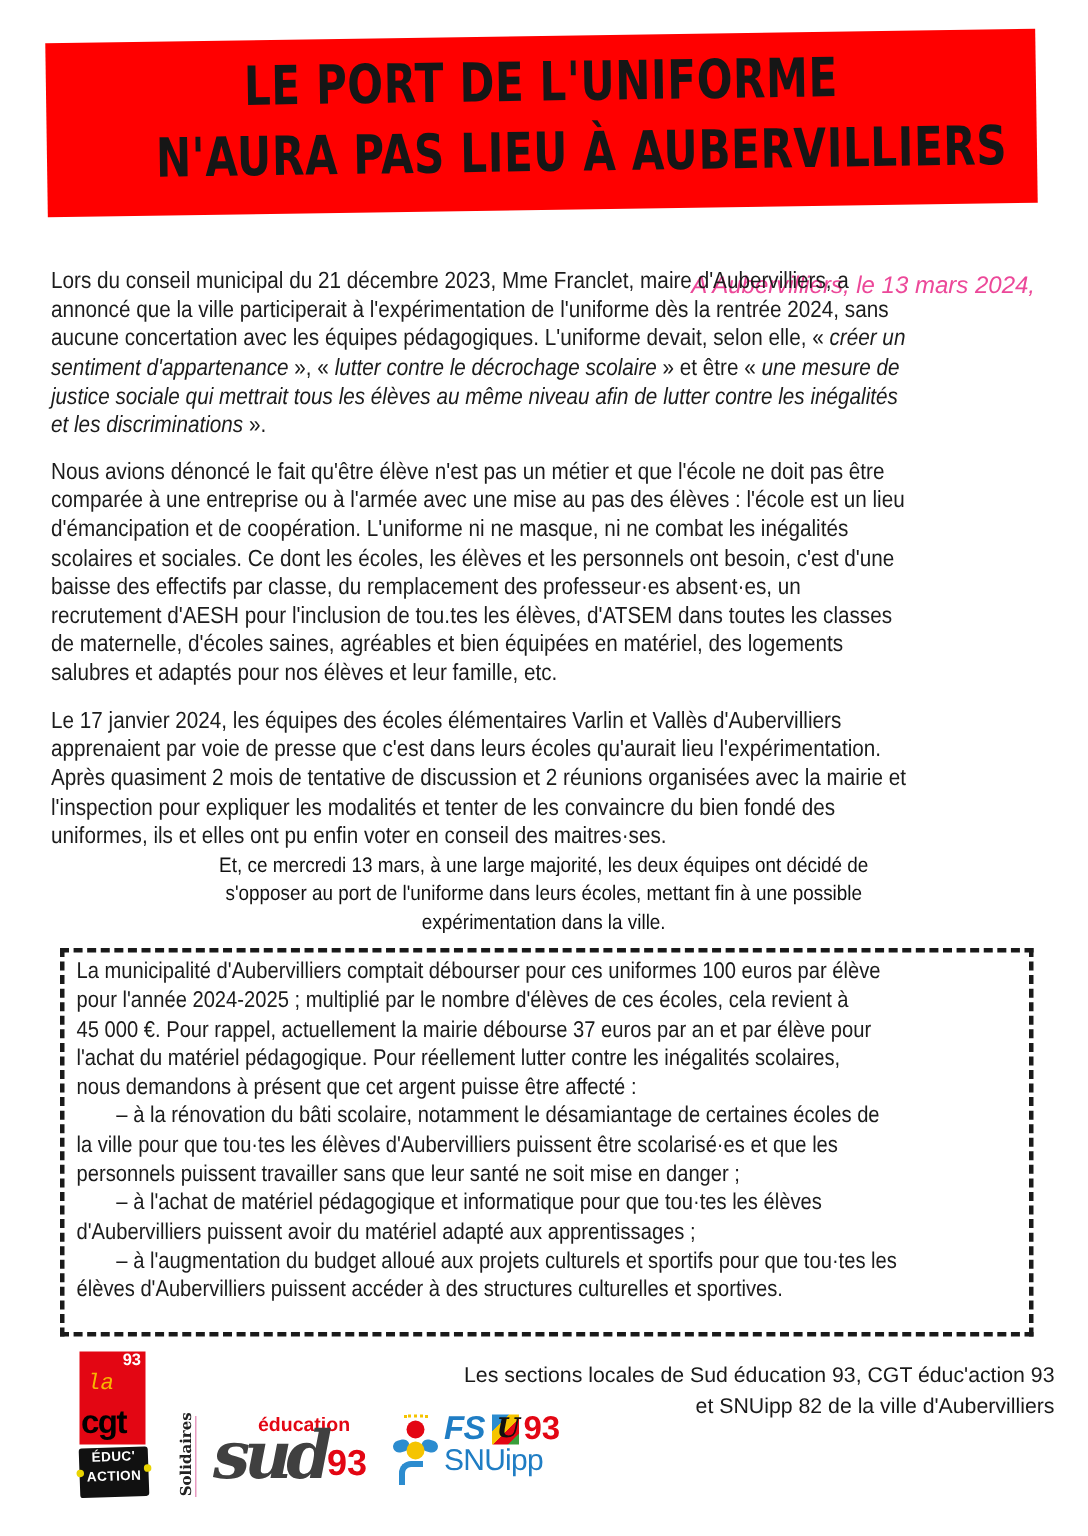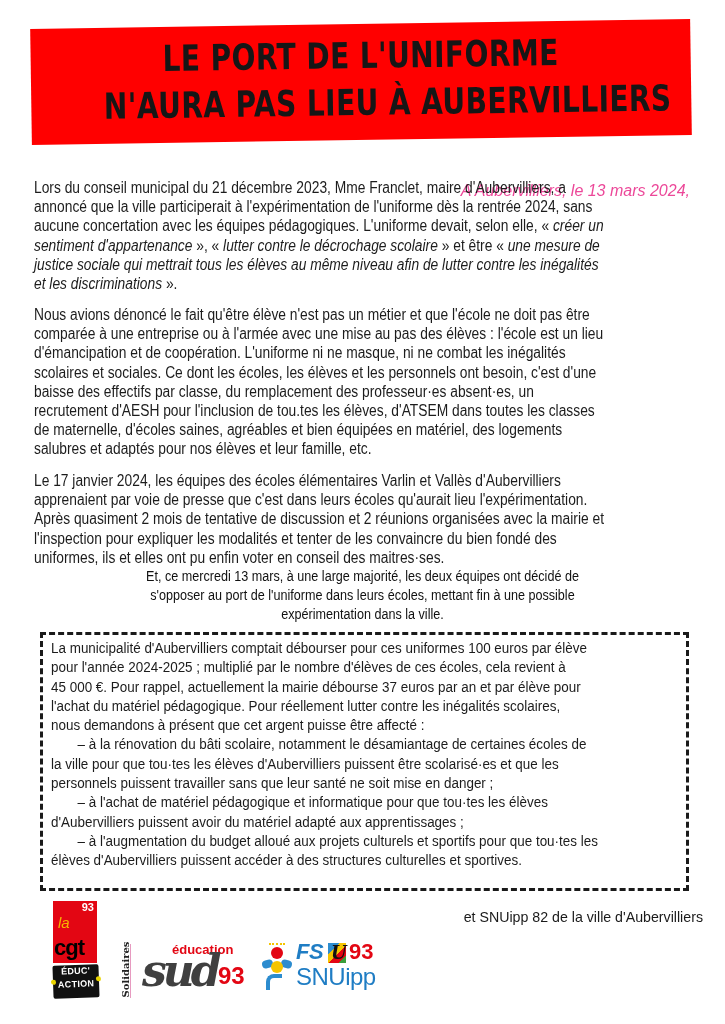--- a/index.html
+++ b/index.html
@@ -145,21 +145,21 @@
     top: 0px;
     font-size: 11px;
     font-weight: bold;
     color: #fff;
   }
   .cgt-la {
     position: absolute;
     left: 5px;
     top: 13px;
     font-size: 15px;
-    font-family: Liberation Sans, sans-serif;
+    font-family: Liberation Mono, monospace;
     font-style: italic;
     color: #f7b500;
   }
   .cgt-word {
     position: absolute;
     left: 1px;
     top: 34px;
     font-size: 22px;
     font-weight: bold;
     color: #000000;
@@ -331,21 +331,21 @@
     left: 87px;
     top: 2px;
     font-size: 22px;
     font-weight: bold;
     color: #e30613;
   }
   .snuipp {
     position: absolute;
     left: 34px;
     top: 26px;
-    font-size: 24px;
+    font-size: 20px;
     color: #1f7dc4;
     letter-spacing: -0.5px;
   }
 </style>
 </head>
 <body>
 
 <div class="banner">
   <div class="banner-title">
     <span class="line">LE PORT DE L'UNIFORME</span>
@@ -442,14 +442,15 @@
   </div>
   <span class="fsu-word">FS</span>
   <div class="fsu-u">
     <span>U</span>
   </div>
   <span class="fsu-93">93</span>
   <span class="snuipp">SNUipp</span>
 </div>
 
 <div class="signature">
+  <span class="l">Les sections locales de Sud éducation 93, CGT éduc'action 93</span>
   <span class="l">et SNUipp 82 de la ville d'Aubervilliers</span>
 </div>
 
 </body></html>

